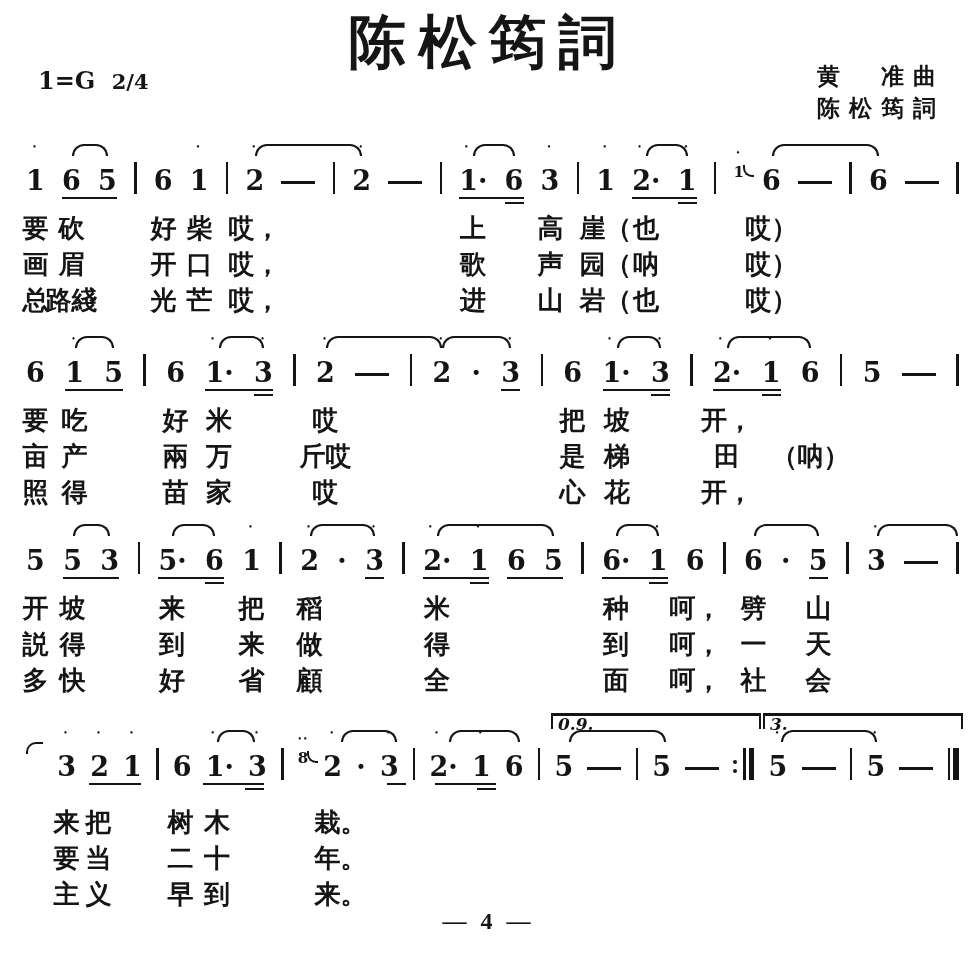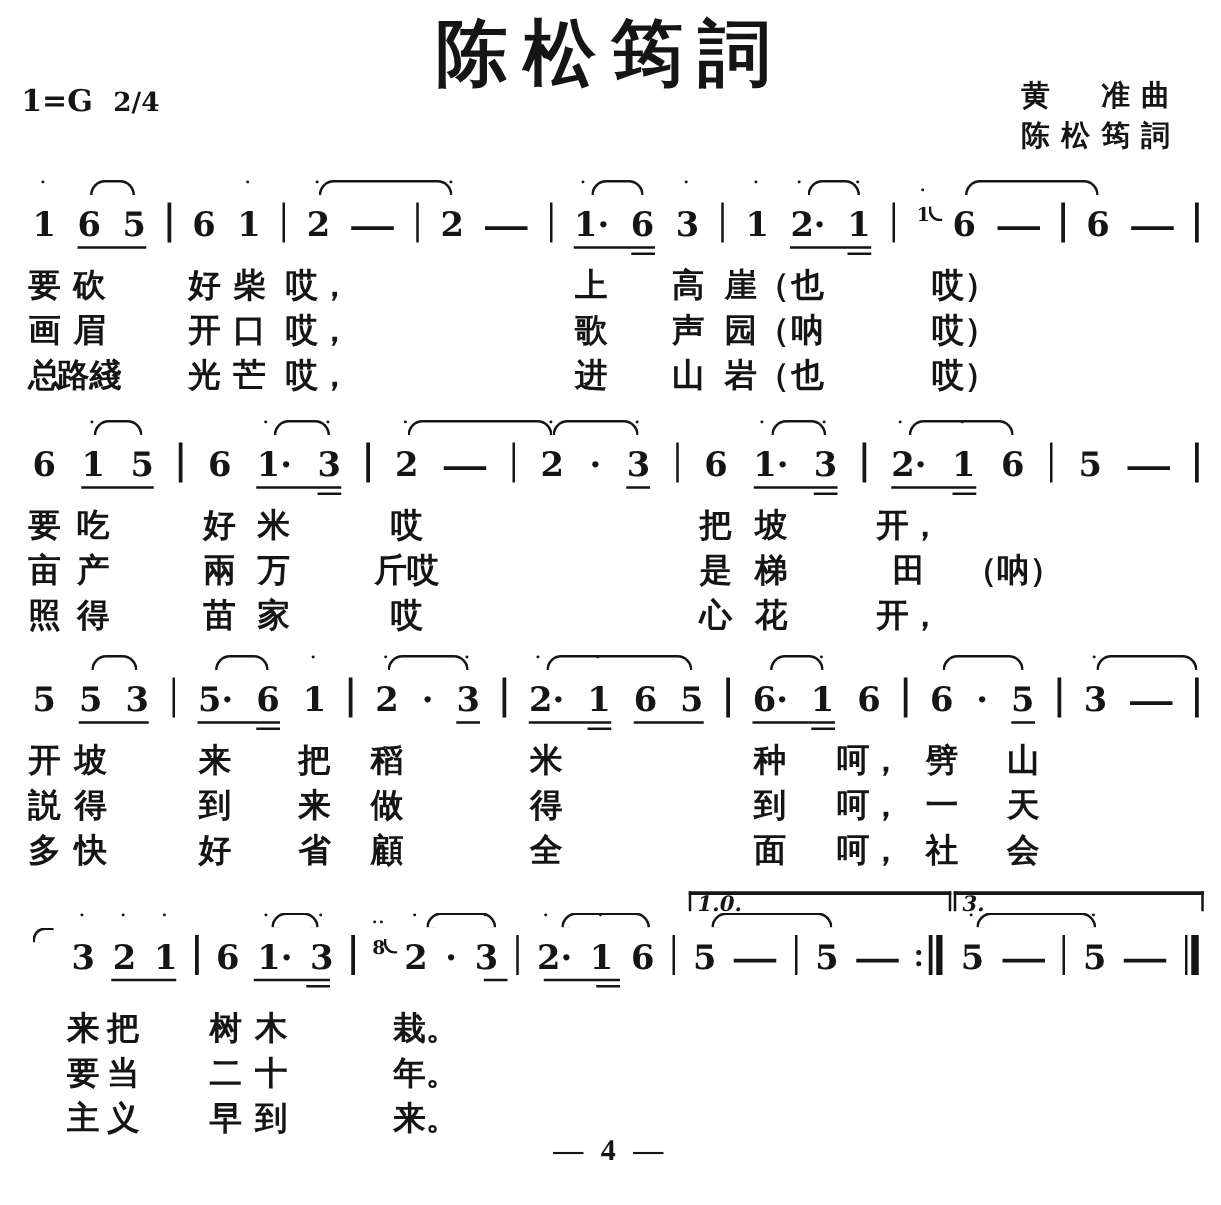--- a/index.html
+++ b/index.html
@@ -5,21 +5,21 @@
   html,body{margin:0;padding:0;}
   .page{
     position:relative;width:977px;height:964px;background:#ffffff;color:#151515;
     font-family:"Liberation Serif","DejaVu Serif",serif;overflow:hidden;
   }
   .title{
     position:absolute;top:4px;left:0;right:0;text-align:center;
     font-size:58px;font-weight:900;letter-spacing:12px;
     font-family:"Liberation Sans","DejaVu Sans",sans-serif;
   }
-  .meta-left{position:absolute;left:17px;top:66px;text-align:center;}
+  .meta-left{position:absolute;left:38px;top:66px;text-align:center;}
   .keysig{font-size:24px;font-weight:bold;font-family:"DejaVu Serif",serif;}
   .keysig .ts{font-size:21px;margin-left:8px;}
   .tempo{margin-top:10px;font-size:23px;font-weight:bold;word-spacing:16px;
     font-family:"Liberation Sans","DejaVu Sans",sans-serif;}
   .meta-right{position:absolute;right:32px;top:60px;text-align:right;
     font-family:"Liberation Sans","DejaVu Sans",sans-serif;}
   .credit{font-size:23px;font-weight:bold;letter-spacing:9px;line-height:32px;}
   .sheet{position:absolute;left:26px;right:18px;top:142px;}
   .system{position:relative;}
   .sys2{margin-top:16px;}
@@ -628,21 +628,21 @@
           <i class="beam b2" style="left: 219px; width: 19px;"></i>
           <i class="beam" style="left: 361px; width: 19px;"></i>
           <i class="beam" style="left: 409px; width: 61px;"></i>
           <i class="beam b2" style="left: 451px; width: 19px;"></i>
           <i class="slur" style="left: 191px; width: 37.5px;"></i>
           <i class="slur" style="left: 314.5px; width: 56px;"></i>
           <i class="slur" style="left: 423px; width: 70.5px;"></i>
           <i class="slur" style="left: 542.5px; width: 97px;"></i>
           <i class="slur" style="left: 754.5px; width: 96px;"></i>
           <i class="volta" style="left: 525px; width: 210px;">
-            <span class="vlabel">1.0.</span>
+            <span class="vlabel">0.9.</span>
           </i>
           <i class="volta" style="left: 737px; width: 200px;">
             <span class="vlabel">3.</span>
           </i>
         </div>
         <div class="lyrics">
           <div class="lline">
             <span class="syl" style="left: 40.5px;">来</span>
             <span class="syl" style="left: 72.5px;">把</span>
             <span class="syl" style="left: 154.5px;">树</span>

